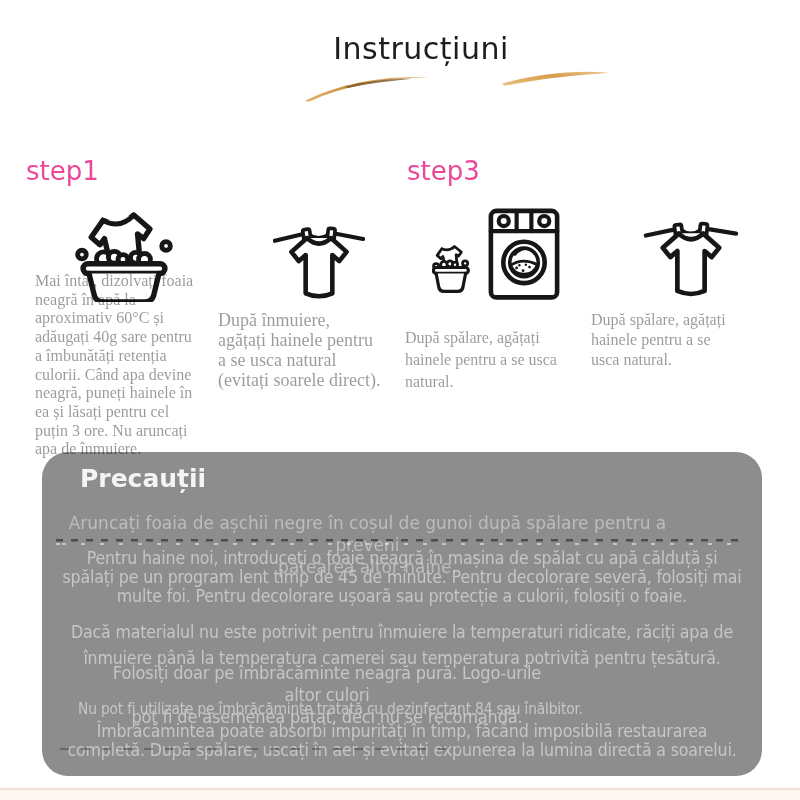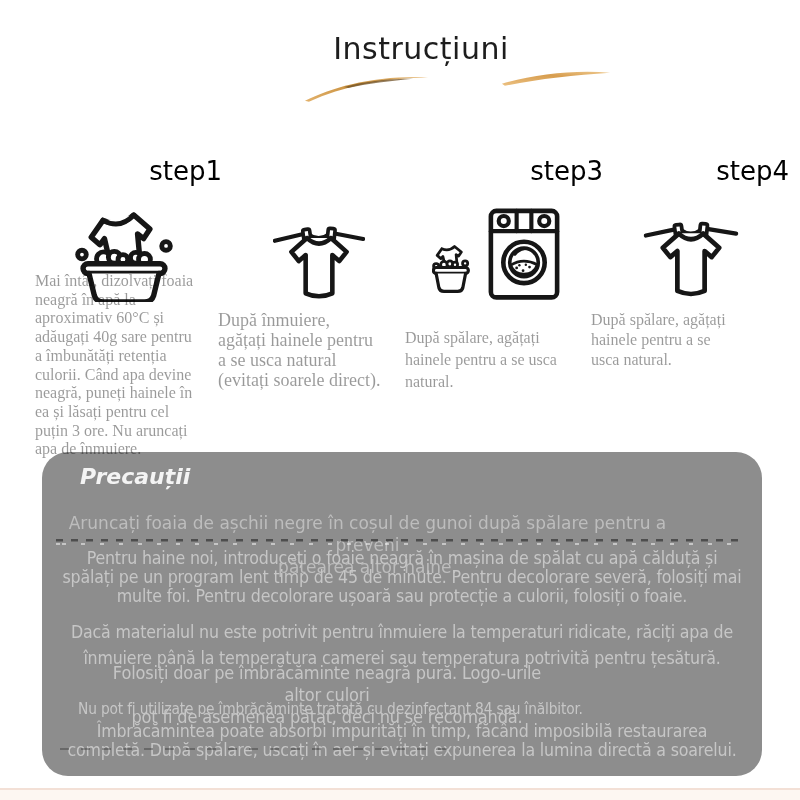--- a/index.html
+++ b/index.html
@@ -19,23 +19,23 @@
   }
   .title span{position:relative;left:21px;}
   .swoosh{position:absolute;}
   .swoosh-left{left:303px;top:71px;width:128px;height:32px;}
   .swoosh-right{left:500px;top:67px;width:112px;height:22px;}
 
   
   .col{position:absolute;top:152px;width:196px;height:330px;z-index:2;}
   .col1{left:26px;} .col2{left:221px;} .col3{left:407px;} .col4{left:593px;}
   .step-label{
-    position:absolute;top:4px;left:0;width:100%;text-align:right;
+    position:absolute;top:4px;left:0;width:100%;text-align:left;
     font-family:"DejaVu Sans",sans-serif;
-    font-size:26px;color:#000000;
+    font-size:26px;color:#ec4899;
   }
   .icon-wrap{position:absolute;left:50%;transform:translateX(-50%);}
   .col1 .icon-wrap{top:53px;}
   .col2 .icon-wrap{top:64px;}
   .col3 .icon-wrap{top:56px;margin-left:-4px;}
   .col4 .icon-wrap{top:60px;}
   .step-text{
     position:absolute;text-align:left;white-space:pre-line;
     font-family:Liberation Serif, serif;
     color:rgba(0,0,0,.40);
@@ -47,21 +47,21 @@
   .icon-stroke{stroke:#161616;fill:#ffffff;stroke-linejoin:round;stroke-linecap:round;}
 
   
   .panel{
     position:absolute;left:42px;top:452px;width:720px;height:324px;
     background:#8d8d8d;border-radius:26px;z-index:1;
   }
   .panel-heading{
     position:absolute;left:38px;top:12px;margin:0;
     font-family:"DejaVu Sans",sans-serif;
-    font-size:22px;font-weight:600;color:#f4f4f4;font-style:italic;
+    font-size:25px;font-weight:600;color:#f4f4f4;
   }
   .pp{
     position:absolute;margin:0;text-align:center;white-space:pre-line;
     color:#c6c6c6;font-family:"DejaVu Sans",sans-serif;
   }
   .cond{letter-spacing:-.2px;}
   .p1{top:48px;left:18px;width:615px;font-size:17px;line-height:22px;color:#bdbdbd;margin-top:12px;}
   .p2{top:96px;left:-35px;width:790px;font-size:18px;line-height:19px;transform:scaleX(.88);}
   .p3{top:167px;left:-35px;width:790px;font-size:18px;line-height:26px;transform:scaleX(.88);}
   .p4{top:210px;left:25px;width:520px;font-size:18px;line-height:22px;transform:scaleX(.9);}
@@ -207,21 +207,20 @@
           <path d="M4.5,71 L7.5,86.5 Q8.5,90.5 13,90.5 L28,90.5 Q32.5,90.5 33.5,86.5 L36.5,71" stroke-width="3.5" fill="#fff"></path>
         </g>
       </svg>
     </div>
     <div class="step-text">După spălare, agățați
 hainele pentru a se usca
 natural.</div>
   </div>
 
   <div class="col col4">
-    <div class="step-label">step4</div>
     <div class="icon-wrap">
       <svg width="96" height="94" viewBox="0 0 100 100">
         <g class="icon-stroke" stroke-width="5" fill="none">
           <path d="M2,25 L33,18.5 M67,18 L98,23" stroke-width="4.5"></path>
           <path d="M39,19 Q50,27 61,18.5" stroke-width="4"></path>
           <rect x="33" y="13.5" width="7.5" height="13" rx="2" transform="rotate(-8 36.8 20)" fill="#fff" stroke-width="4"></rect>
           <rect x="59.5" y="12.5" width="7.5" height="13" rx="2" transform="rotate(6 63 19)" fill="#fff" stroke-width="4"></rect>
           <path d="M37,23 L20,38 L28,48 L35.5,41.5 L35.5,84 Q50,90.5 64.5,84 L64.5,41.5 L72,48 L80,38 L63,23" fill="#fff"></path>
           <path d="M37,23 Q50,35 63,23"></path>
         </g>

